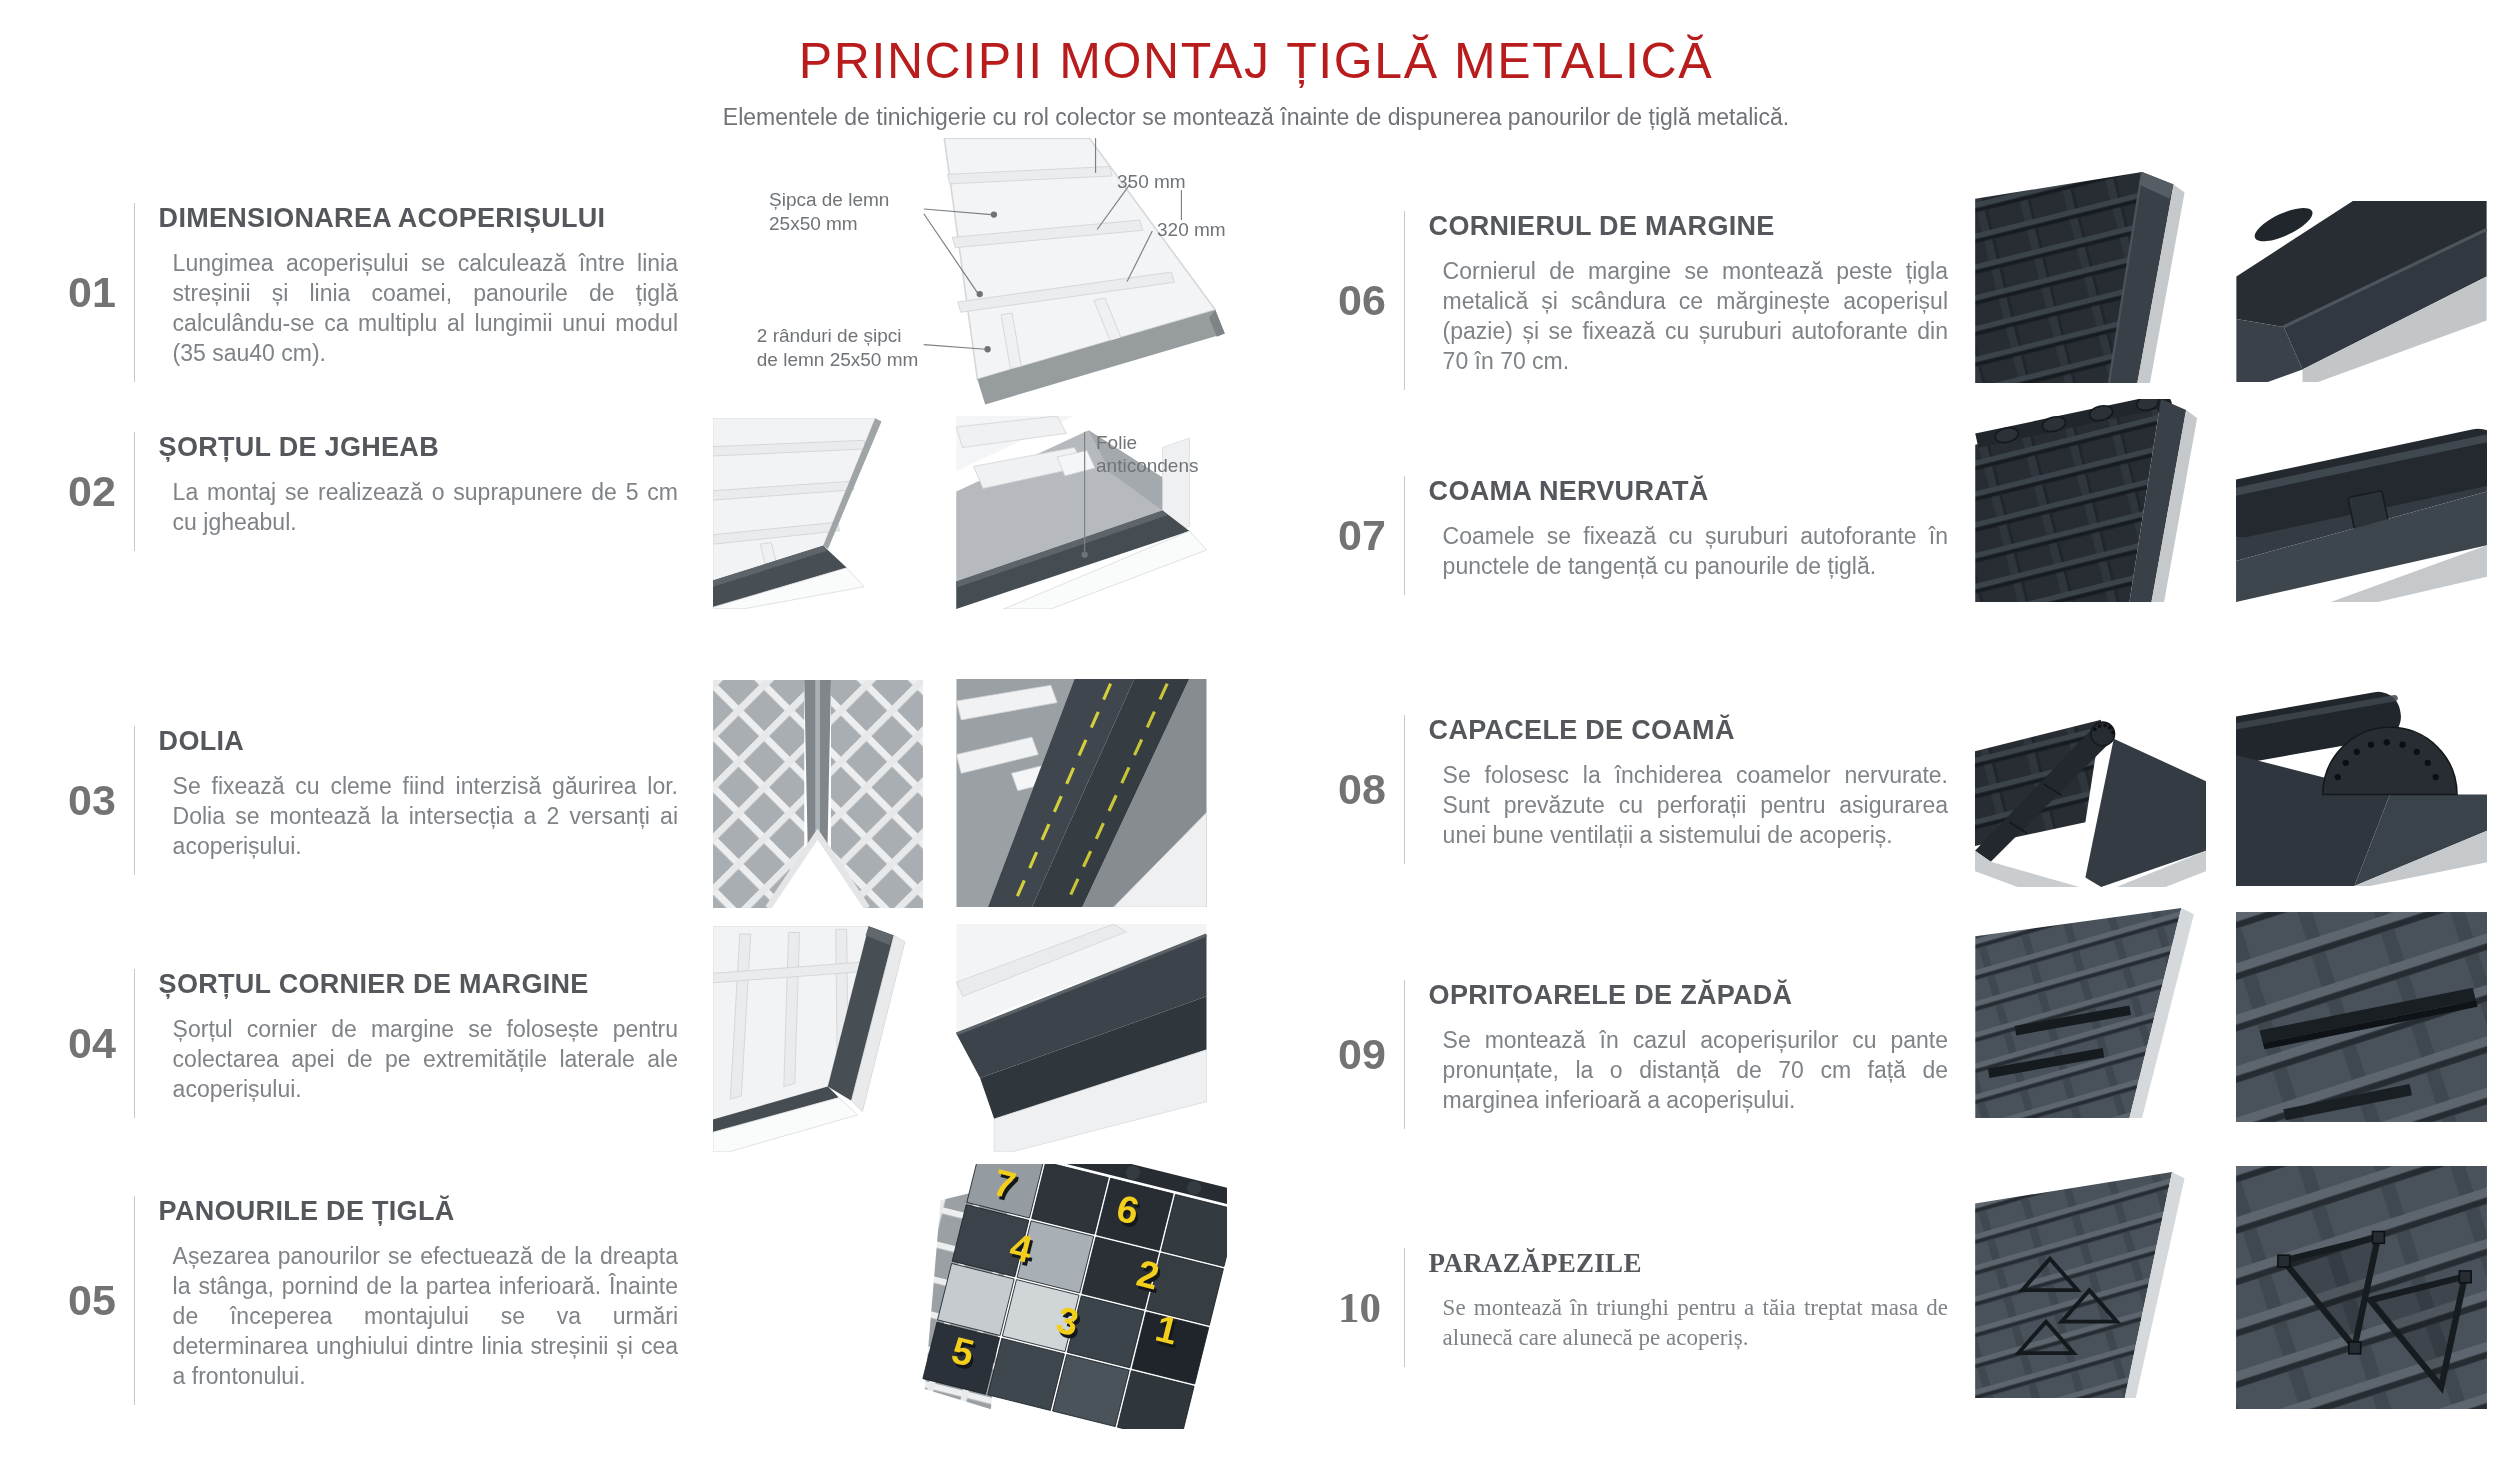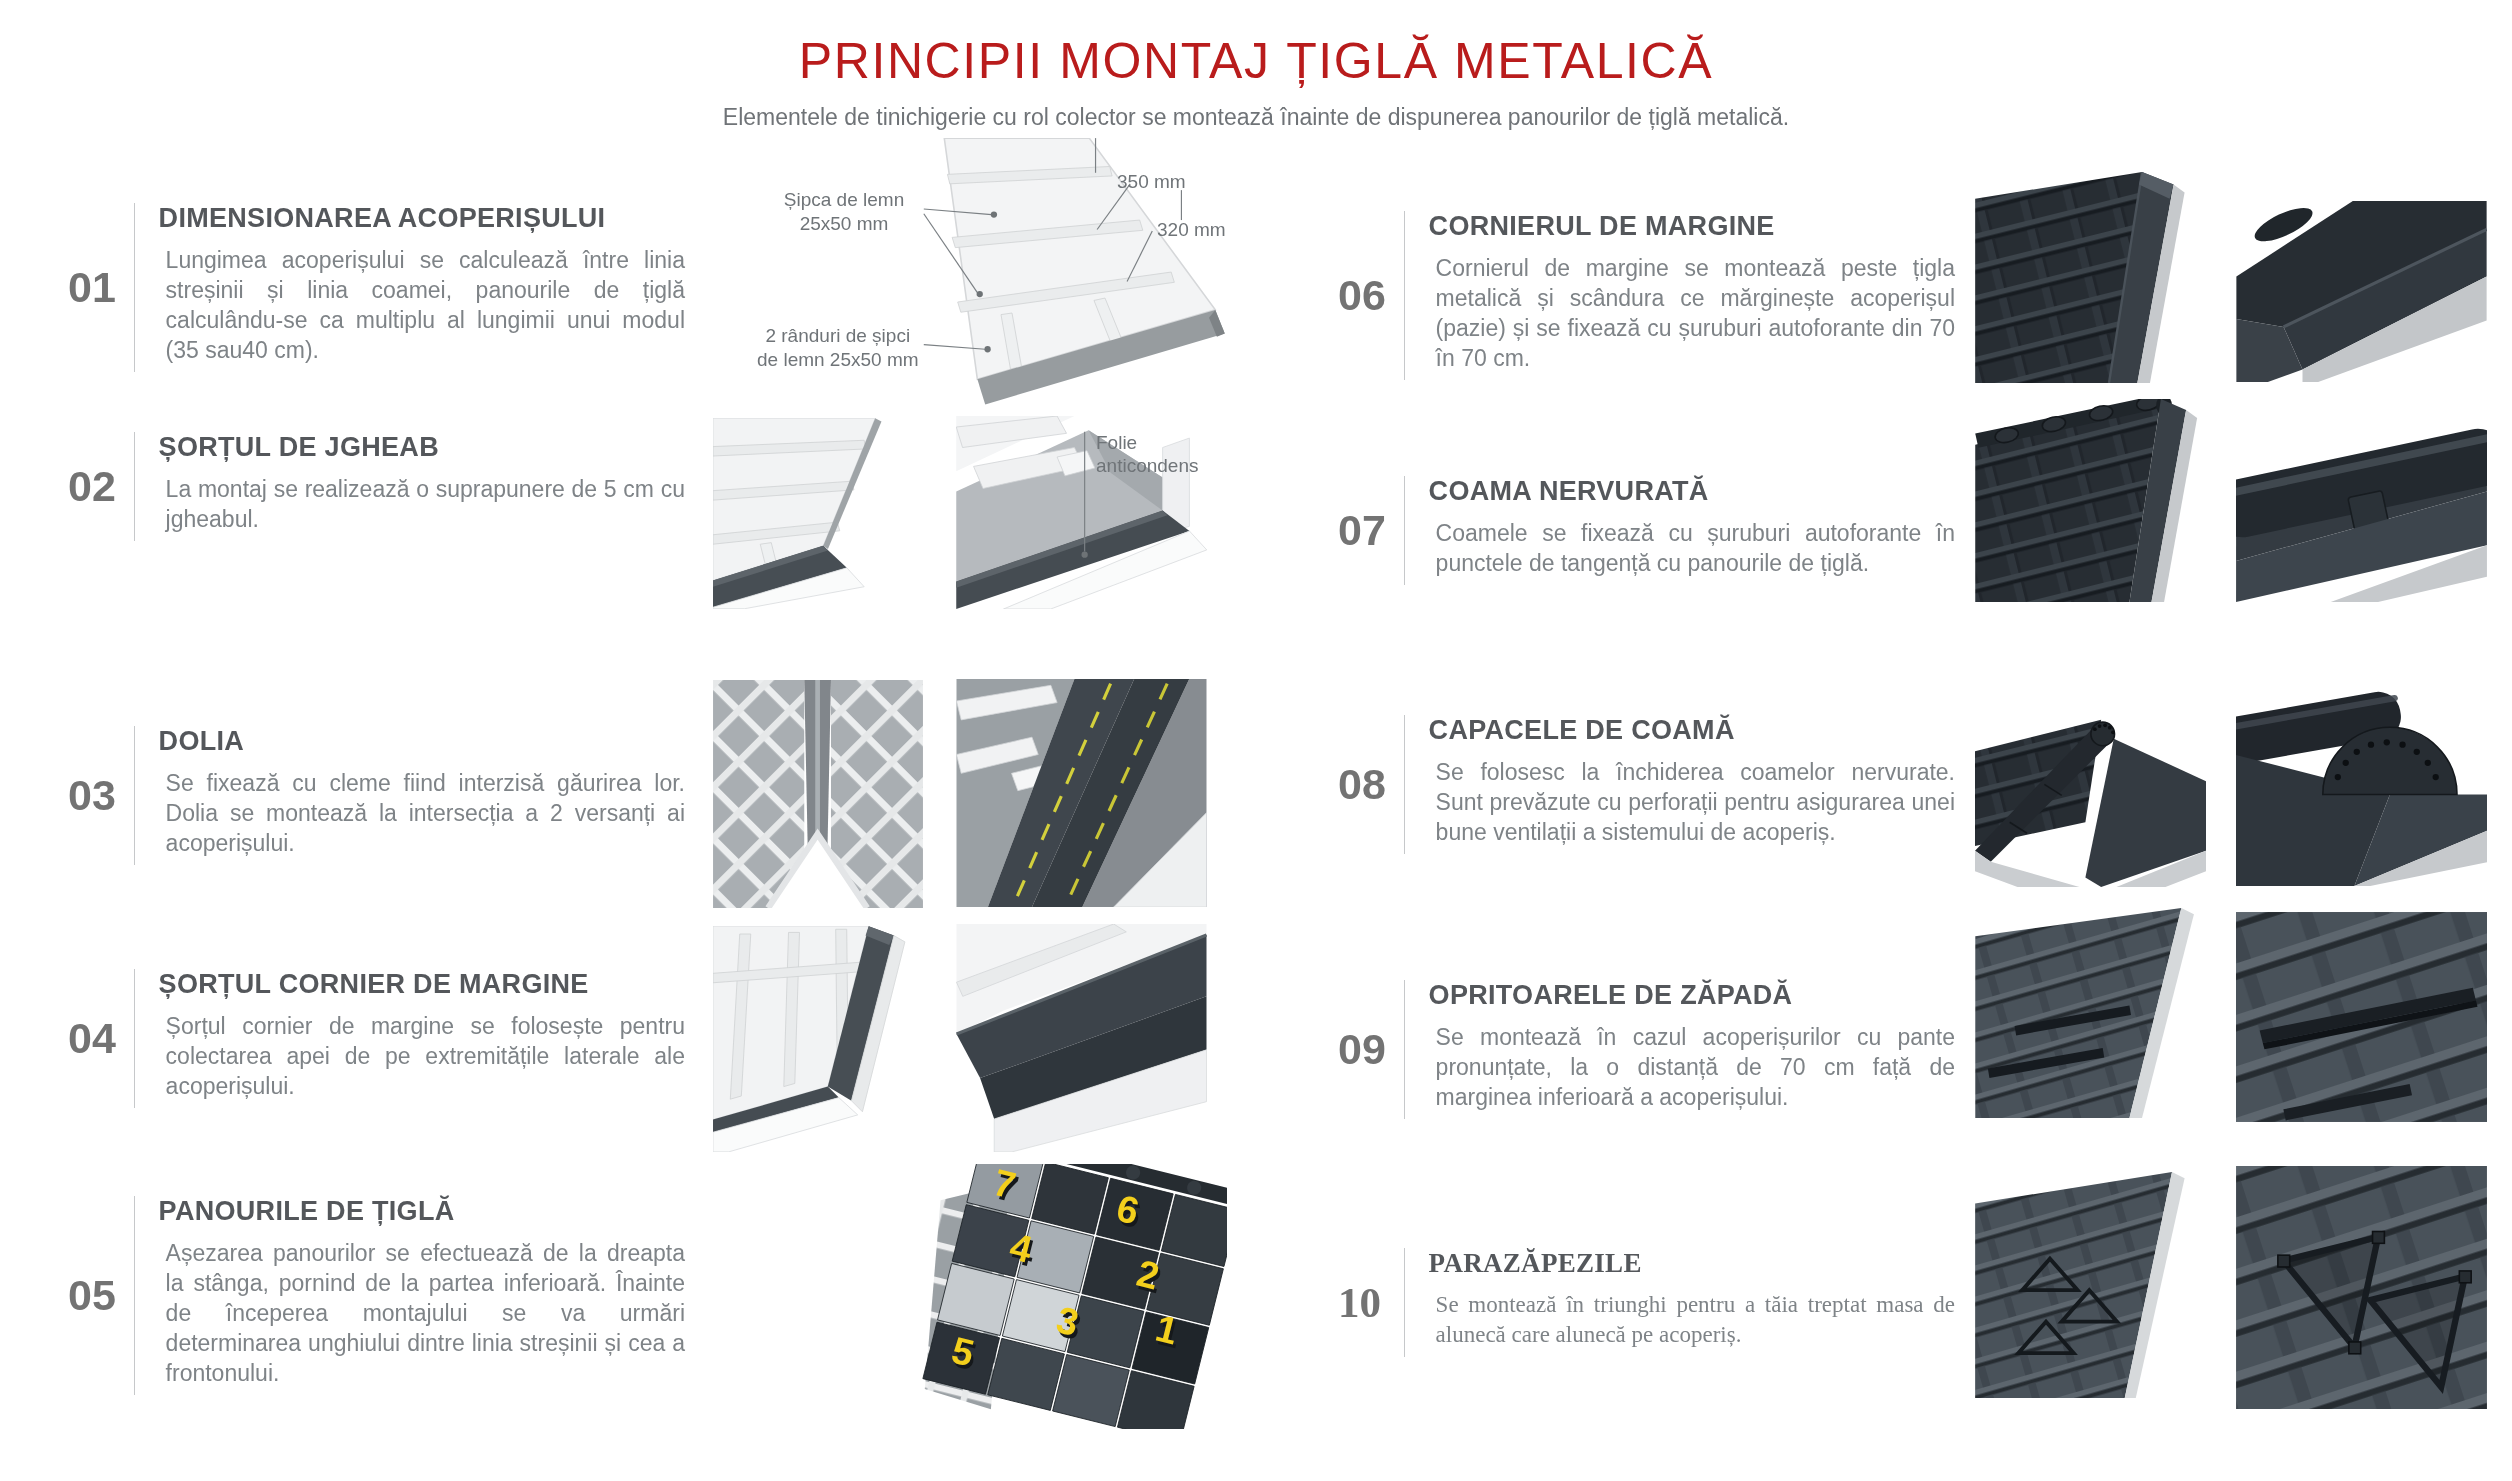--- a/index.html
+++ b/index.html
@@ -8,28 +8,28 @@
 
   .page-title{position:absolute;top:31.5px;left:0;width:100%;text-align:center;
     font-size:50px;font-weight:400;letter-spacing:1.6px;color:#b91c1c;}
   .page-subtitle{position:absolute;top:104px;left:0;width:100%;text-align:center;
     font-size:23px;font-weight:400;color:#6f7377;}
 
   .item{position:absolute;display:flex;align-items:center;width:624px;}
   .item .num{flex:0 0 55px;margin-right:11px;font-size:43px;font-weight:700;color:#737373;}
   .item .body{border-left:1.6px solid #c6c8ca;padding-left:23.6px;min-height:100%;}
   .item h3{margin:0 0 11px 0;font-size:27px;font-weight:700;color:#54575b;letter-spacing:0.3px;}
-  .item p{margin:7px;font-size:23px;line-height:30px;color:#7e8387;text-align:justify;}
+  .item p{margin:14px;font-size:23px;line-height:30px;color:#7e8387;text-align:justify;}
   .item p:empty{display:none;}
 
   .fig{position:absolute;}
   .fig svg{display:block;width:100%;height:100%;}
 
   .diagram-label{position:absolute;font-size:19px;line-height:23.6px;color:#6f7478;}
-  .diagram-label.right{text-align:center;}
+  .diagram-label.right{text-align:left;}
 
   .hiddendefs{position:absolute;width:0;height:0;}
 </style>
 </head>
 <body>
 
 <div class="canvas">
 
   <svg class="hiddendefs" aria-hidden="true">
     <defs>

